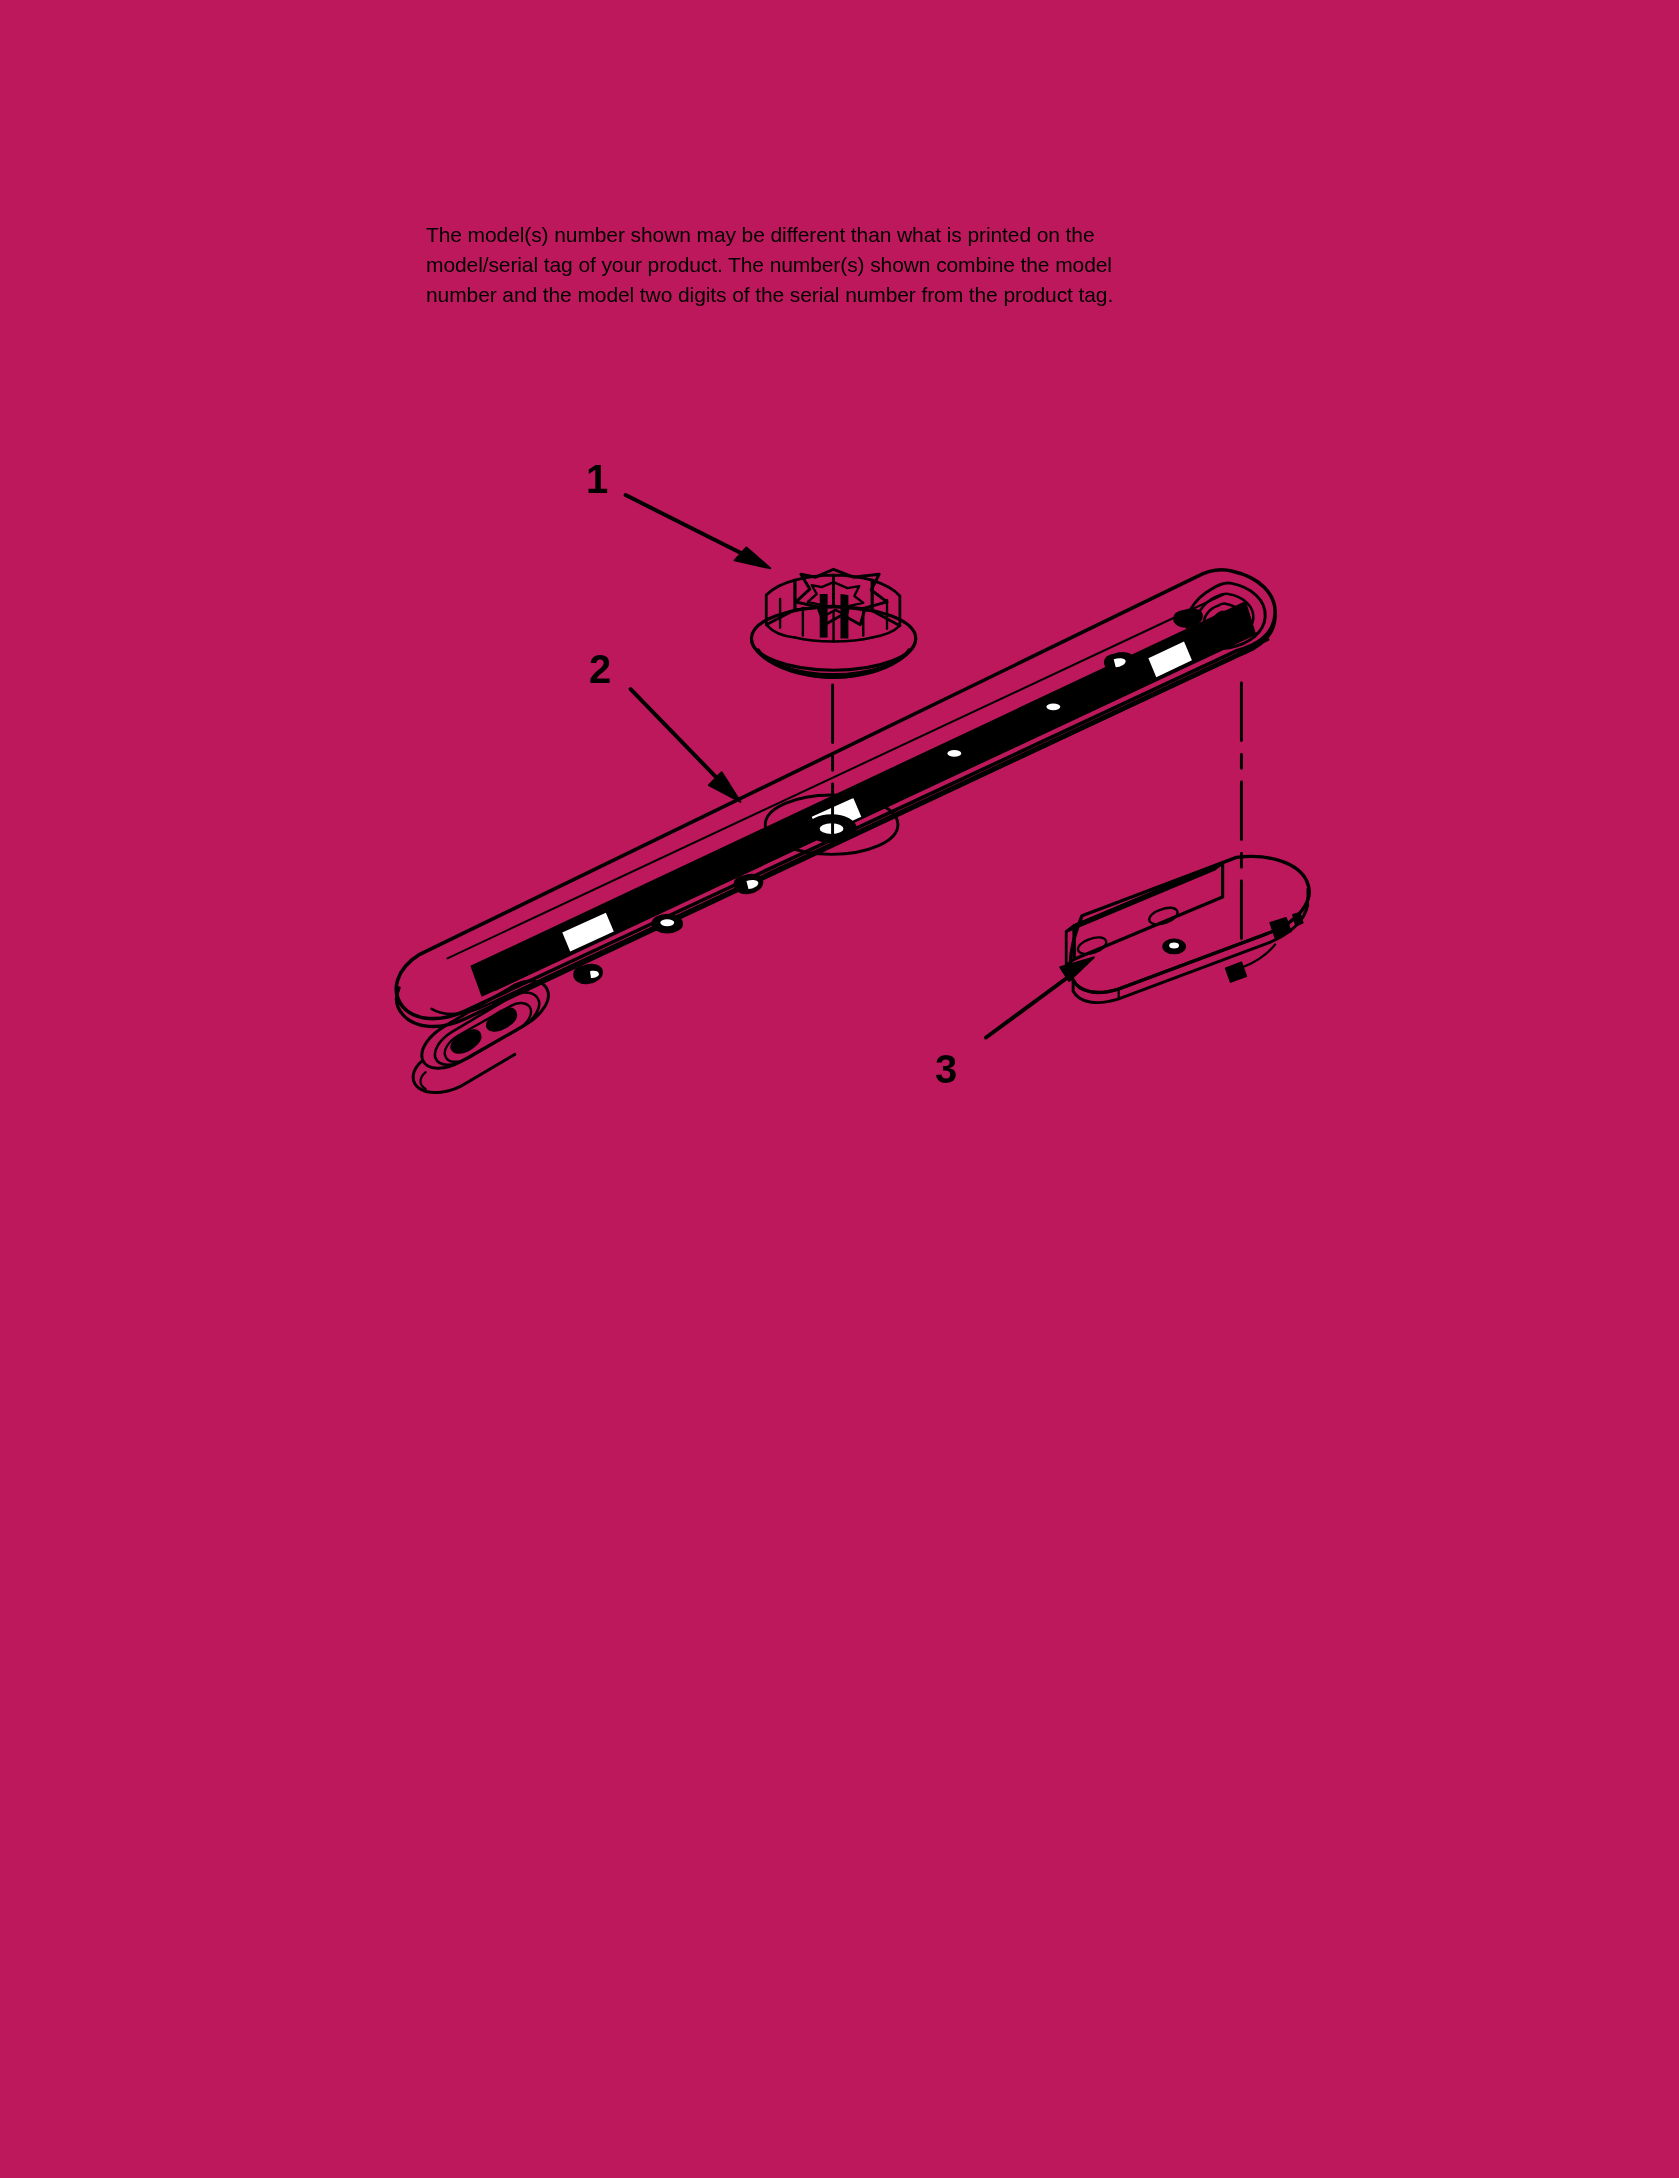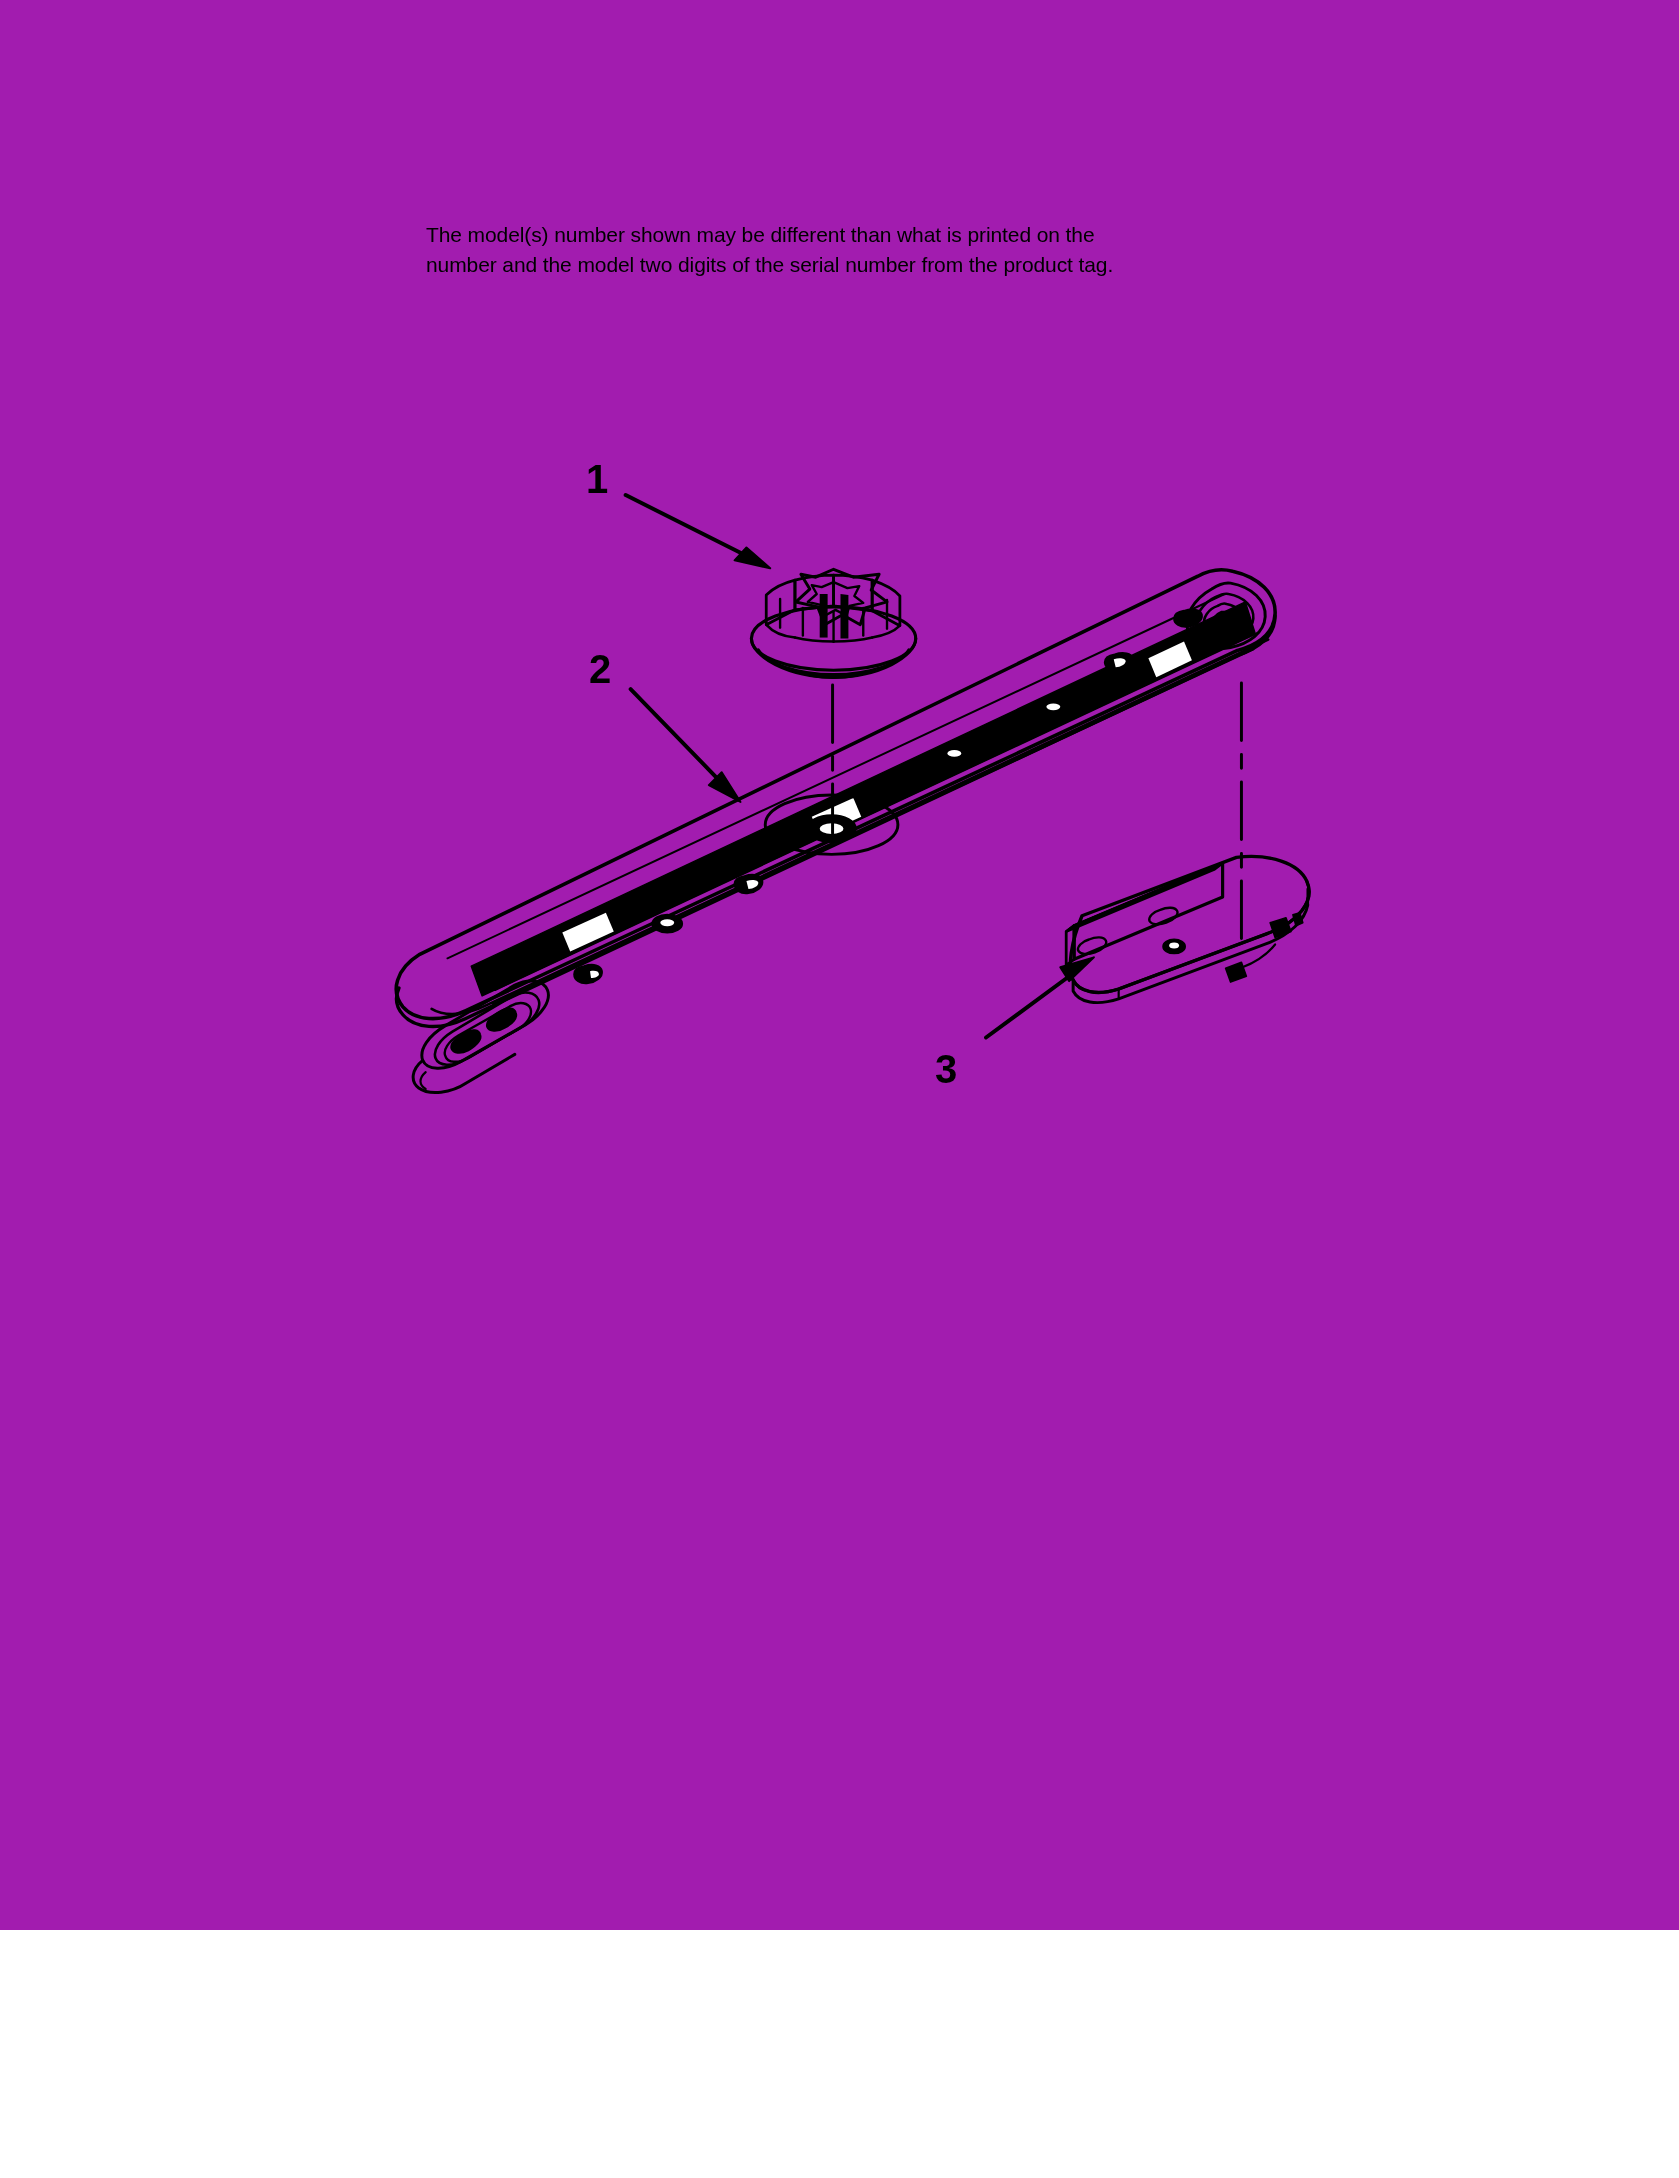--- a/index.html
+++ b/index.html
@@ -11,22 +11,22 @@
     width: 1679px;
     height: 2178px;
     position: relative;
     font-family: "Liberation Sans", sans-serif;
     -webkit-font-smoothing: antialiased;
   }
   .page {
     position: absolute;
     left: 0; top: 0;
     width: 1679px;
-    height: 1930px;
-    background: #a21caf;
+    height: 2178px;
+    background: #be185d;
     overflow: hidden;
   }
   
   .note {
     position: absolute;
     left: 426px;
     top: 220px;
     width: 861px;
     font-size: 21px;
     line-height: 30px;
@@ -59,20 +59,21 @@
   #callout-2 { left: 589px; top: 649px; }
   #callout-3 { left: 935px; top: 1049px; }
 </style>
 </head>
 <body>
 
 <div class="page">
 
   <div class="note">
     <span class="ln">The model(s) number shown may be different than what is printed on the</span>
+    <span class="ln">model/serial tag of your product. The number(s) shown combine the model</span>
     <span class="ln">number and the model two digits of the serial number from the product tag.</span>
   </div>
 
   <div class="diagram">
     <svg width="1679" height="2178" viewBox="0 0 1696 2200" xmlns="http://www.w3.org/2000/svg">
 
       <g fill="none" stroke="#000000" stroke-width="3.2" stroke-linecap="round" stroke-linejoin="round">
 
         <g>
 

